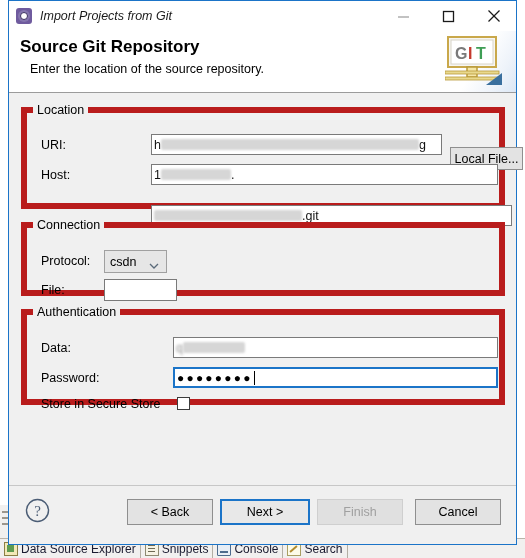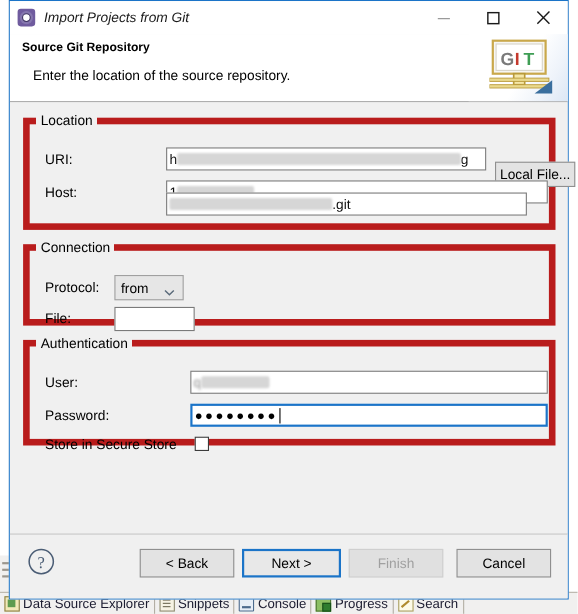--- a/index.html
+++ b/index.html
@@ -183,21 +183,21 @@
     background: #ffffff;
     height: 62px;
     position: relative;
     flex: 0 0 auto;
     border-bottom: 1px solid #9b9b9b;
     box-sizing: border-box;
   }
   #header-title {
     position: absolute;
     left: 11px; top: 6px;
-    font-size: 11px;
+    font-size: 17px;
     font-weight: bold;
     color: #000000;
   }
   #header-desc {
     position: absolute;
     left: 21px; top: 31px;
     font-size: 12.5px;
     color: #000000;
   }
   #git-logo {
@@ -398,24 +398,20 @@
       <span class="mini-icon mi-dse"></span>
       <span>Data Source Explorer</span>
     </div>
     <div class="eclipse-tab">
       <span class="mini-icon mi-snippets"></span>
       <span>Snippets</span>
     </div>
     <div class="eclipse-tab">
       <span class="mini-icon mi-console"></span>
       <span>Console</span>
-    </div>
-    <div class="eclipse-tab">
-      <span class="mini-icon mi-progress"></span>
-      <span>Progress</span>
     </div>
     <div class="eclipse-tab">
       <span class="mini-icon mi-search"></span>
       <span>Search</span>
     </div>
   </div>
 </div>
 
 <div id="dialog">
 
@@ -484,47 +480,47 @@
       </div>
       <div id="btn-localfile">Local File...</div>
 
       <div class="flabel" style="left:14px; top:51px;">Host:</div>
       <div class="ftext" id="host-input" style="left:124px; top:47px; width:347px;">
         <span class="blurtext sharpedge">1</span>
           <span class="redacted" style="width:70px;"></span>
           <span class="blurtext sharpedge">.</span>
       </div>
 
-      <div class="ftext" id="repopath-input" style="left:124px; top:58px; width:328px;align-items:center;">
+      <div class="ftext" id="repopath-input" style="left:124px; top:88px; width:361px;align-items:center;">
         <span class="redacted" style="width:148px;"></span>
           <span class="blurtext sharpedge">.git</span>
       </div>
     </fieldset>
 
     <fieldset class="group" id="grp-connection">
       <legend>Connection</legend>
 
       <div class="flabel" style="left:14px; top:22px;">Protocol:</div>
       <div id="protocol-combo">
-        <span>from</span>
+        <span>csdn</span>
         <span class="chev">
           <svg width="10" height="7" viewBox="0 0 10 7">
               <path d="M1 1 L5 5 L9 1" fill="none" stroke="#5a6a7a" stroke-width="1.3"></path>
             </svg>
         </span>
       </div>
 
       <div class="flabel" style="left:14px; top:51px;">File:</div>
       <div class="ftext" id="port-input"></div>
     </fieldset>
 
     <fieldset class="group" id="grp-auth">
       <legend>Authentication</legend>
 
-      <div class="flabel" style="left:14px; top:22px;">User:</div>
+      <div class="flabel" style="left:14px; top:22px;">Data:</div>
       <div class="ftext" id="user-input" style="left:146px; top:18px; width:325px;">
         <span class="blurtext">q</span>
           <span class="redacted" style="width:62px;"></span>
       </div>
 
       <div class="flabel" style="left:14px; top:52px;">Password:</div>
       <div class="ftext focused" id="password-input" style="left:146px; top:48px; width:325px;">
         <span class="dots">●●●●●●●●</span>
           <span class="caret"></span>
       </div>

